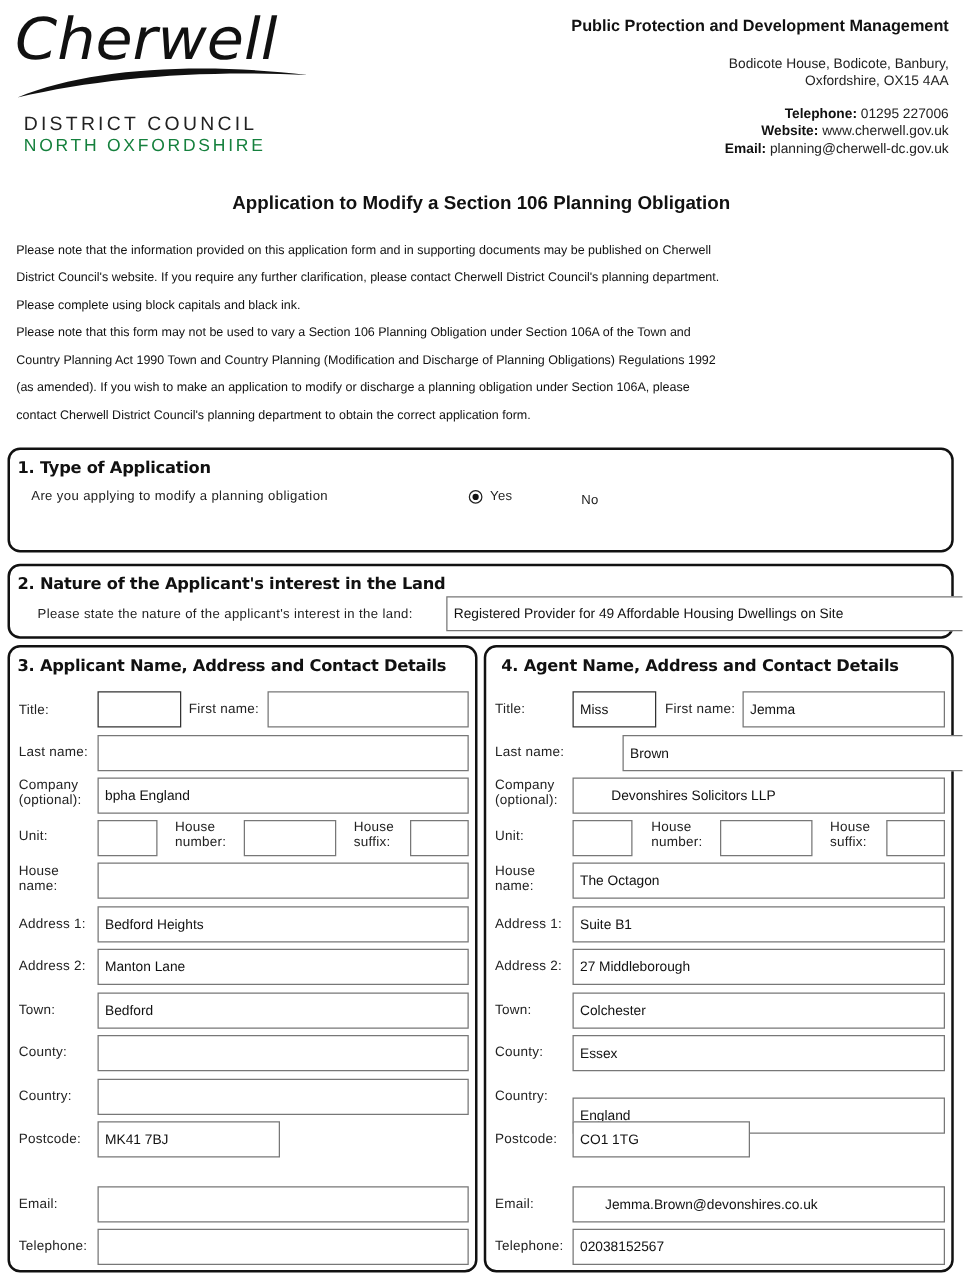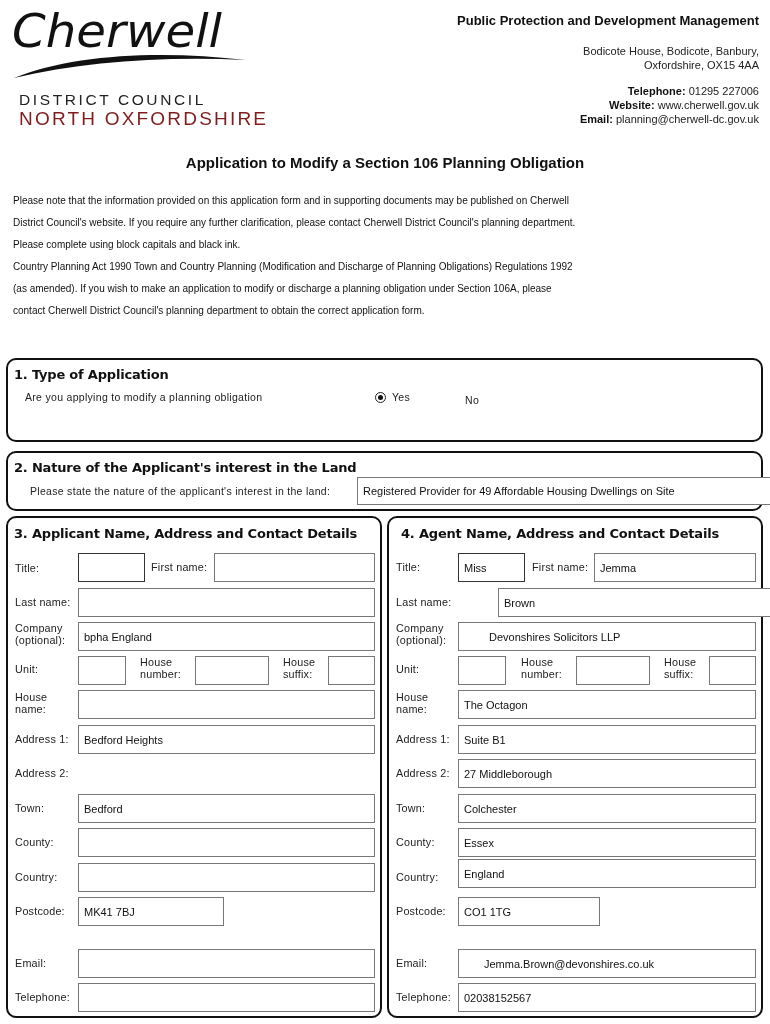--- a/index.html
+++ b/index.html
@@ -3,21 +3,21 @@
 <meta charset="utf-8">
 <style>
   html, body { margin: 0; padding: 0; background: #ffffff; }
   body { width: 770px; height: 1024px; position: relative; overflow: hidden; font-family: "Liberation Sans", sans-serif; color: #111; }
   .abs { position: absolute; }
 
   
   .logo-script { left: 12px; top: 4px; font-family: "DejaVu Sans", sans-serif; font-style: italic; font-size: 46px; letter-spacing: 0px; color: #111; font-weight: normal; transform: scaleX(1.05); transform-origin: left; }
   .logo-swoosh { left: 12px; top: 48px; width: 236px; height: 32px; }
   .logo-line1 { left: 19px; top: 91px; font-size: 15.5px; letter-spacing: 2.6px; color: #222; }
-  .logo-line2 { left: 19px; top: 108px; font-size: 19px; letter-spacing: 2.2px; color: #7f1d1d; }
+  .logo-line2 { left: 19px; top: 108px; font-size: 14px; letter-spacing: 2.2px; color: #15803d; }
 
   
   .hdr { right: 11px; text-align: right; font-size: 11px; color: #222; line-height: 14px; }
   .hdr-dept { right: 11px; top: 13px; font-size: 13px; font-weight: bold; color: #111; }
   .hdr b { color: #111; }
 
   .page-title { left: 0; width: 770px; top: 154px; text-align: center; font-size: 15px; font-weight: bold; }
 
   .intro { left: 13px; width: 745px; font-size: 10px; line-height: 22px; color: #111; }
 
@@ -53,20 +53,21 @@
   <div><b>Website:</b> <span>www.cherwell.gov.uk</span></div>
   <div><b>Email:</b> <span>planning@cherwell-dc.gov.uk</span></div>
 </div>
 
 <div class="abs page-title">Application to Modify a Section 106 Planning Obligation</div>
 
 <div class="abs intro" style="top:190px;">
   <div>Please note that the information provided on this application form and in supporting documents may be published on Cherwell</div>
   <div>District Council's website. If you require any further clarification, please contact Cherwell District Council's planning department.</div>
   <div>Please complete using block capitals and black ink.</div>
+  <div>Please note that this form may not be used to vary a Section 106 Planning Obligation under Section 106A of the Town and</div>
   <div>Country Planning Act 1990 Town and Country Planning (Modification and Discharge of Planning Obligations) Regulations 1992</div>
   <div>(as amended). If you wish to make an application to modify or discharge a planning obligation under Section 106A, please</div>
   <div>contact Cherwell District Council's planning department to obtain the correct application form.</div>
 </div>
 
 <div class="abs box" style="left:6px; top:358px; width:757px; height:84px;">
   <div class="abs sec-title" style="left:6px; top:7px;">1. Type of Application</div>
   <div class="abs small-label" style="left:17px; top:31px;">Are you applying to modify a planning obligation</div>
   <div class="abs" style="left:367px; top:31px; display:flex; align-items:center; gap:6px;">
     <div class="radio">
@@ -118,20 +119,21 @@
   <div class="abs lbl" style="left:7px; top:173px;">
       <div>House</div>
       <div>name:</div>
     </div>
   <div class="abs field" style="left:70px; top:172px; width:297px; height:29px;"></div>
 
   <div class="abs lbl" style="left:7px; top:215px;">Address 1:</div>
   <div class="abs field" style="left:70px; top:207px; width:297px; height:29px;">Bedford Heights</div>
 
   <div class="abs lbl" style="left:7px; top:249px;">Address 2:</div>
+  <div class="abs field" style="left:70px; top:241px; width:297px; height:29px;">Manton Lane</div>
 
   <div class="abs lbl" style="left:7px; top:284px;">Town:</div>
   <div class="abs field" style="left:70px; top:276px; width:297px; height:29px;">Bedford</div>
 
   <div class="abs lbl" style="left:7px; top:318px;">County:</div>
   <div class="abs field" style="left:70px; top:310px; width:297px; height:29px;"></div>
 
   <div class="abs lbl" style="left:7px; top:353px;">Country:</div>
   <div class="abs field" style="left:70px; top:345px; width:297px; height:29px;"></div>
 
@@ -187,21 +189,21 @@
   <div class="abs lbl" style="left:7px; top:249px;">Address 2:</div>
   <div class="abs field" style="left:69px; top:241px; width:298px; height:29px;">27 Middleborough</div>
 
   <div class="abs lbl" style="left:7px; top:284px;">Town:</div>
   <div class="abs field" style="left:69px; top:276px; width:298px; height:29px;">Colchester</div>
 
   <div class="abs lbl" style="left:7px; top:318px;">County:</div>
   <div class="abs field" style="left:69px; top:310px; width:298px; height:29px;">Essex</div>
 
   <div class="abs lbl" style="left:7px; top:353px;">Country:</div>
-  <div class="abs field" style="left:69px; top:341px; width:298px; height:29px;">England</div>
+  <div class="abs field" style="left:69px; top:360px; width:298px; height:29px;">England</div>
 
   <div class="abs lbl" style="left:7px; top:387px;">Postcode:</div>
   <div class="abs field" style="left:69px; top:379px; width:142px; height:29px;">CO1 1TG</div>
 
   <div class="abs lbl" style="left:7px; top:439px;">Email:</div>
   <div class="abs field" style="left:69px; top:431px; width:298px; height:29px;padding-left:25px;">Jemma.Brown@devonshires.co.uk</div>
 
   <div class="abs lbl" style="left:7px; top:473px;">Telephone:</div>
   <div class="abs field" style="left:69px; top:465px; width:298px; height:29px;">02038152567</div>
 </div>

